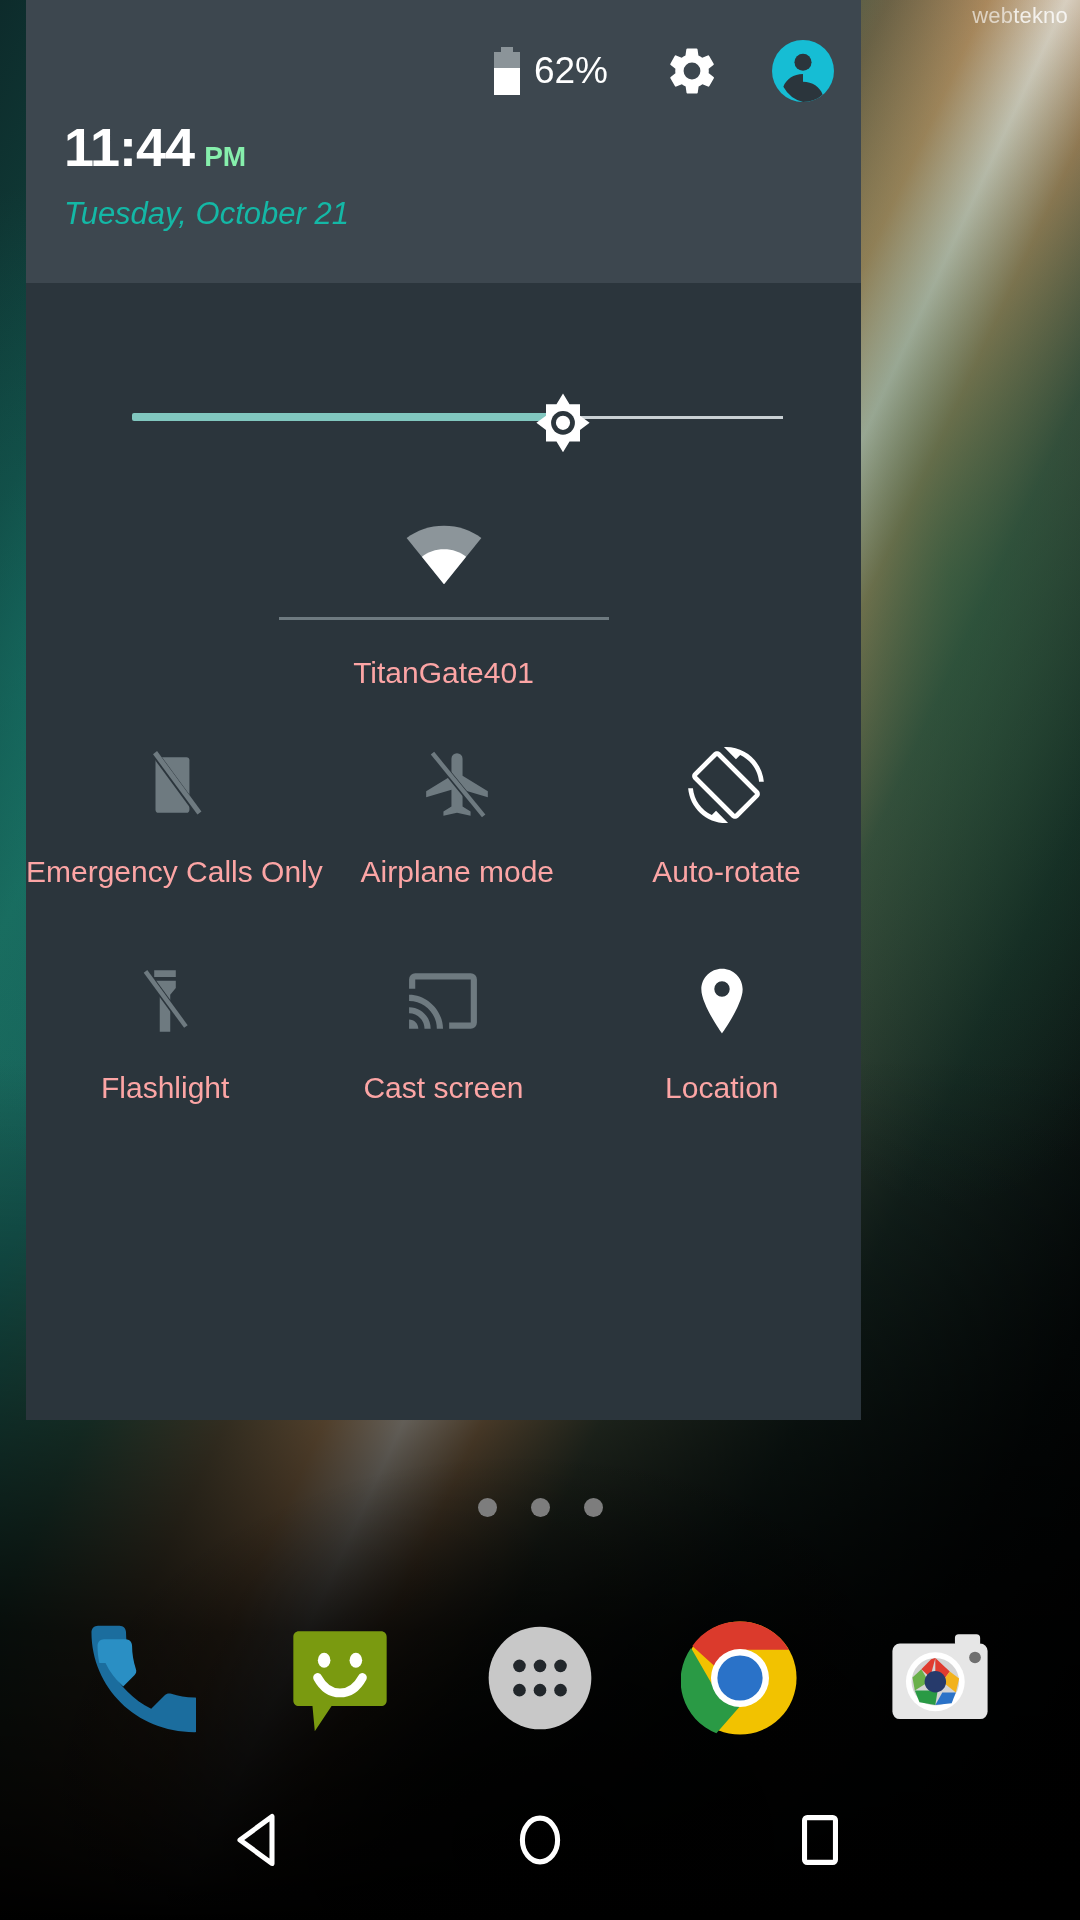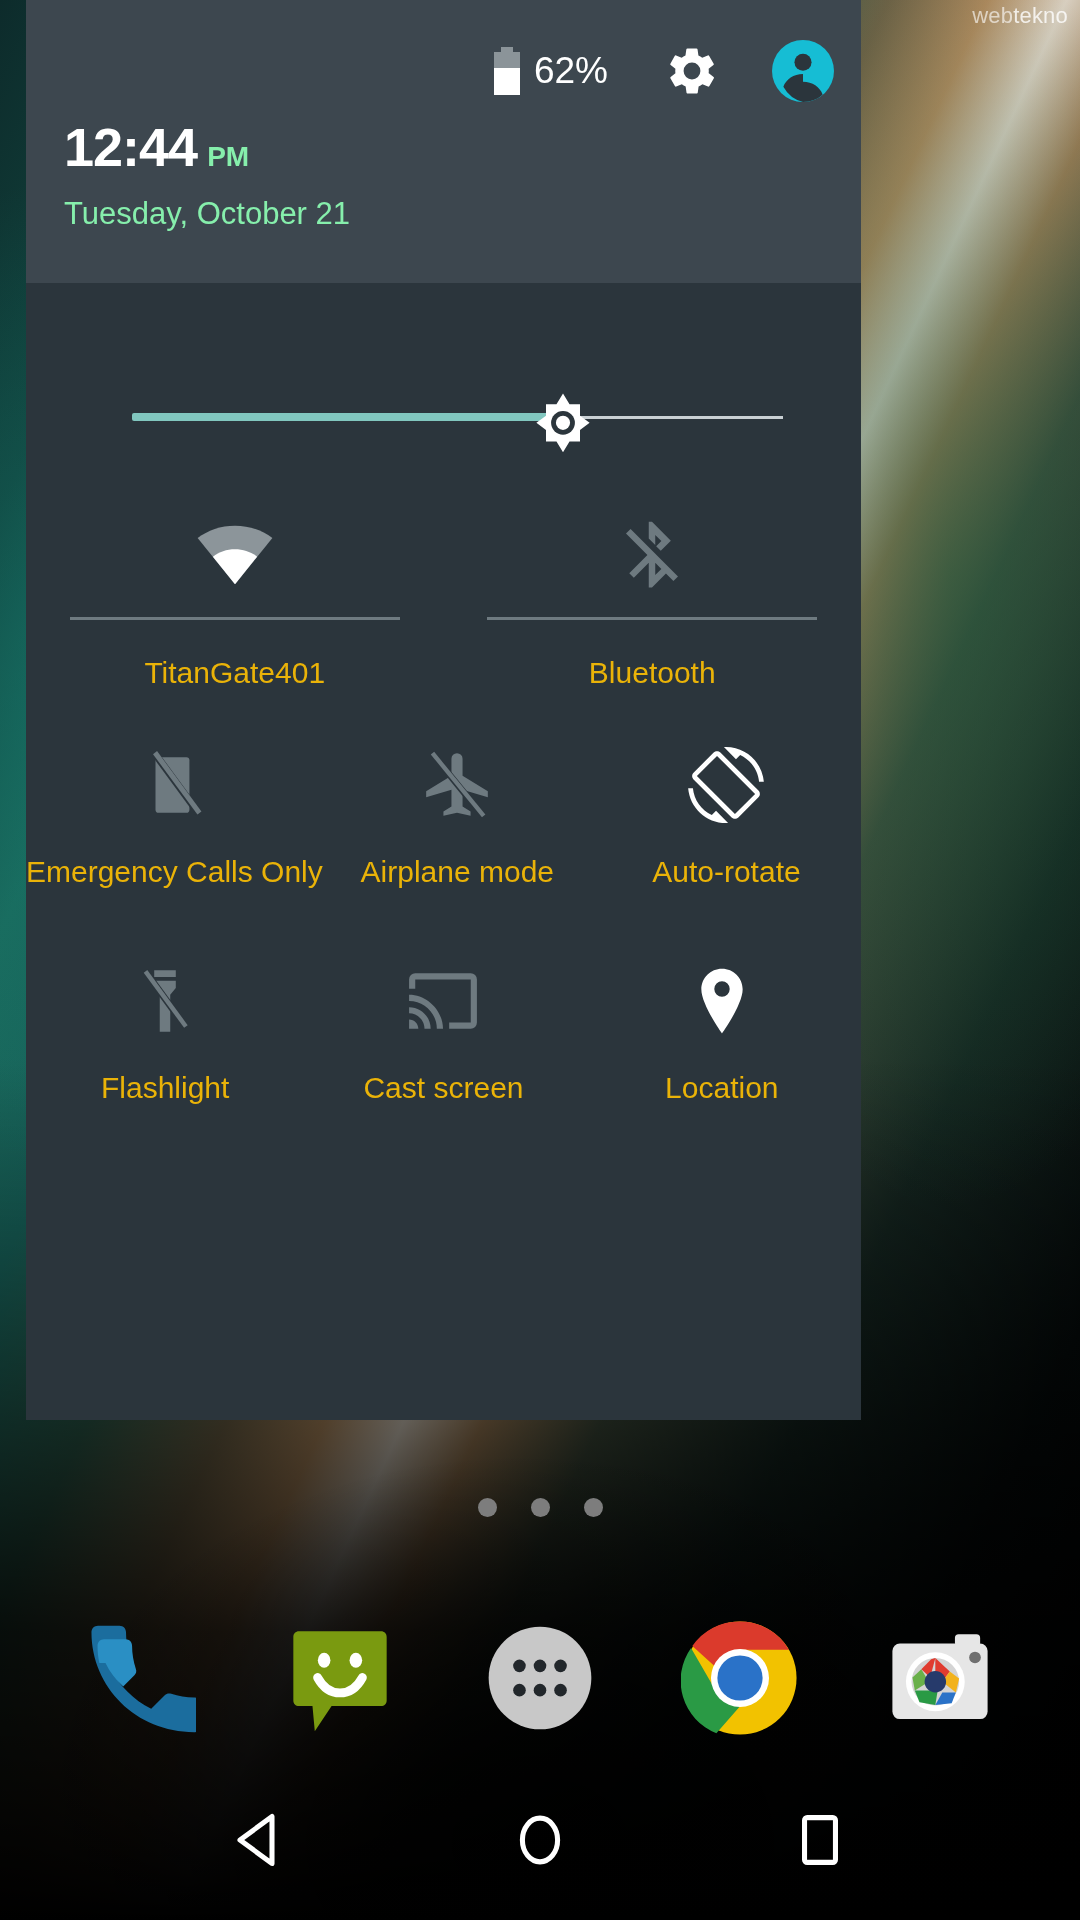--- a/index.html
+++ b/index.html
@@ -77,21 +77,21 @@
   }
   .battery-pct{ color:#fff; font-size:37px; }
 
   .gear-btn{ margin-right:52px; width:56px; height:56px; }
   .avatar-btn{ width:62px; height:62px; }
 
   #clock-block{ position:absolute; left:38px; top:120px; }
   #clock-line{ display:flex; align-items:baseline; }
   #time{ color:#fff; font-size:54px; font-weight:bold; line-height:1; letter-spacing:-1px; }
   #ampm{ color:#86efac; font-size:28px; font-weight:bold; margin-left:10px; }
-  #date{ color:#86efac; font-size:31px; margin-top:22px; }
+  #date{ color:#14b8a6; font-size:31px; margin-top:22px;font-style:italic; }
 
   
   #qs-body{ flex:1; position:relative; }
 
   
   #brightness{
     position:absolute; left:80px; right:78px; top:105px; height:60px;
   }
   #bright-track{
     position:absolute; left:26px; right:0; top:28px; height:3px;
@@ -103,21 +103,21 @@
   }
   #bright-thumb{
     position:absolute; left:423px; top:-2px; width:68px; height:68px;
   }
 
   
   .row2{ position:absolute; left:0; right:0; display:flex; }
   .row3{ position:absolute; left:0; right:0; display:flex; }
   .tile{ flex:1; display:flex; flex-direction:column; align-items:center; }
   .tile-icon{ height:84px; display:flex; align-items:center; justify-content:center; }
-  .tile-label{ color:#eab308; font-size:30px; margin-top:10px; white-space:nowrap; }
+  .tile-label{ color:#fca5a5; font-size:30px; margin-top:10px; white-space:nowrap; }
   .tile-divider{
     width:330px; height:3px; background:#6e7a80; margin-top:20px; margin-bottom:26px;
   }
 
   #row-connect{ top:230px; }
   #row-connect .tile-label{ font-size:30px; }
   #row-mid{ top:460px;justify-content:space-between; }
   #row-bottom{ top:676px;text-align:right; }
   #row-mid .tile-label, #row-bottom .tile-label{ margin-top:28px; }
 
@@ -179,21 +179,21 @@
           <circle cx="12" cy="12" r="12" fill="#16BDD4"></circle>
           <circle cx="12" cy="8.6" r="3.3" fill="#2b353c"></circle>
           <path fill="#2b353c" d="M12 13.2c-3.6 0-6.6 2.1-7.6 4.9A12 12 0 0 0 12 24c3 0 5.7-1.1 7.6-2.9-1-2.8-4-4.9-7.6-4.9z"></path>
         </svg>
       </span>
 
     </div>
 
     <div id="clock-block">
       <div id="clock-line">
-        <span id="time">12:44</span>
+        <span id="time">11:44</span>
         <span id="ampm">PM</span>
       </div>
       <div id="date">Tuesday, October 21</div>
     </div>
 
   </div>
 
   <div id="qs-body">
 
     <div id="brightness">
@@ -215,29 +215,20 @@
         <span class="tile-icon">
           <svg viewBox="0 0 24 24" width="78" height="78" aria-hidden="true">
             <path fill="#8c959a" d="M12 21L0.5 6.8C3.6 4.4 7.6 3 12 3s8.4 1.4 11.5 3.8L12 21z"></path>
             <path fill="#ffffff" d="M12 21L5.2 12.5C7.1 11 9.4 10.2 12 10.2s4.9.8 6.8 2.3L12 21z"></path>
           </svg>
         </span>
         <div class="tile-divider"></div>
         <span class="tile-label">TitanGate401</span>
       </div>
 
-      <div class="tile">
-        <span class="tile-icon">
-          <svg viewBox="0 0 24 24" width="78" height="78" aria-hidden="true">
-            <path fill="#6e7a80" d="M13 5.83l1.88 1.88-1.6 1.6L14.7 10.7l3.1-3.1L12 1.8h-1v5.1l2 2V5.83zM5.41 4L4 5.41 10.59 12 5 17.59 6.41 19 11 14.41V22h1l4.29-4.29 2.3 2.3L20 18.59 5.41 4zM13 18.17v-3.76l1.88 1.88L13 18.17z"></path>
-          </svg>
-        </span>
-        <div class="tile-divider"></div>
-        <span class="tile-label">Bluetooth</span>
-      </div>
 
     </div>
 
     <div class="row3" id="row-mid">
 
       <div class="tile">
         <span class="tile-icon">
           <svg viewBox="0 0 24 24" width="74" height="74" aria-hidden="true">
             <path fill="#6e7a80" d="M7 3h9a1 1 0 0 1 1 1v16a1 1 0 0 1-1 1H7a1 1 0 0 1-1-1V4a1 1 0 0 1 1-1z"></path>
             <path fill="#2b353c" d="M4.6 2.2l1.9-1.4 14.4 19.6-1.9 1.4z"></path>

